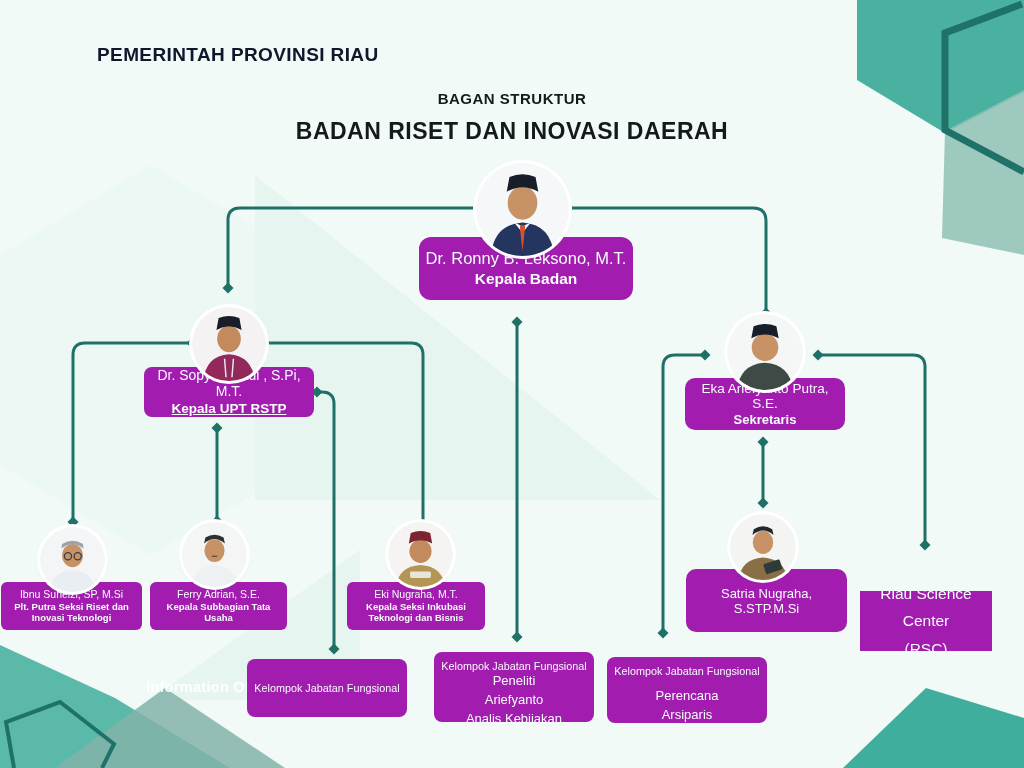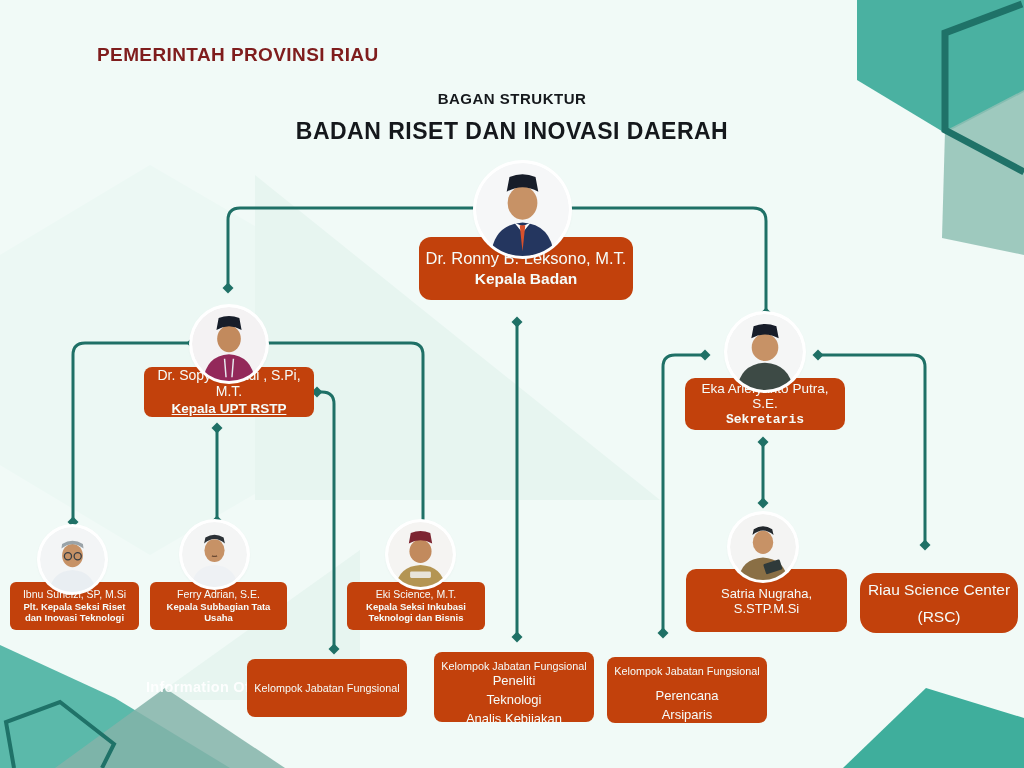--- a/index.html
+++ b/index.html
@@ -5,44 +5,44 @@
   html,body{margin:0;padding:0;background:#ffffff;}
   .stage{
     position:relative;width:1024px;height:768px;overflow:hidden;
     background:#f1faf7;font-family:"Liberation Sans",sans-serif;
   }
   svg.layer{position:absolute;left:0;top:0;pointer-events:none;}
   .bg-layer{z-index:0;}
   .conn-layer{z-index:2;}
 
   .org-header{position:absolute;left:97px;top:44px;z-index:4;
-    font-size:19px;font-weight:800;letter-spacing:.4px;color:#7f1d1d;}
+    font-size:19px;font-weight:800;letter-spacing:.4px;color:#0f172a;}
   .logo{position:absolute;left:28px;top:38px;width:54px;height:76px;z-index:4;}
 
   .titles{position:absolute;left:0;right:0;top:90px;text-align:center;z-index:4;color:#15181c;}
   .titles .t1{font-size:15px;font-weight:700;letter-spacing:.5px;}
   .titles .t2{font-size:23px;font-weight:800;letter-spacing:.5px;margin-top:11px;}
 
-  .pbox{position:absolute;background:#c2410c;border-radius:10px;color:#f5fcfa;
+  .pbox{position:absolute;background:#a21caf;border-radius:10px;color:#f5fcfa;
     text-align:center;z-index:3;box-sizing:border-box;display:flex;flex-direction:column;
     justify-content:center;align-items:center;padding:4px 6px;}
   .pname{font-weight:400;}
   .prole{font-weight:700;margin-top:2px;line-height:1.15;}
 
   .photo{position:absolute;border-radius:50%;overflow:hidden;z-index:5;background:#ffffff;
     box-shadow:0 0 0 3px #ffffff,0 1px 4px rgba(20,60,55,.18);}
   .photo svg{display:block;width:100%;height:100%;}
 
   .watermark{position:absolute;left:146px;top:679px;z-index:1;
     color:rgba(255,255,255,.9);font-weight:700;font-size:14.5px;letter-spacing:.3px;}
 
   
   .n-kb .pname{font-size:16.5px;} .n-kb .prole{font-size:15.5px;}
   .n-upt .pname{font-size:14px;}  .n-upt .prole{font-size:13.5px;text-decoration:underline;}
-  .n-sek .pname{font-size:13.5px;}.n-sek .prole{font-size:13px;font-family:Liberation Mono, monospace;}
+  .n-sek .pname{font-size:13.5px;}.n-sek .prole{font-size:13px;}
   .n-sm .pname{font-size:10.5px;} .n-sm .prole{font-size:9.5px;}
   .n-satria .pname{font-size:13px;} .n-satria .prole{font-size:12.5px;}
   .n-rsc{font-size:15.5px;line-height:1.75;font-weight:400;}
   .kjf-title{font-size:10.8px;font-weight:400;}
   .kjf-item{font-size:13px;font-weight:400;line-height:1.45;}
   .kjf-items-gap{margin-top:10px;}
 </style>
 </head>
 <body>
 
@@ -146,23 +146,23 @@
   </div>
   <div class="photo" style="left:727px;top:314px;width:76px;height:76px;">
     <svg viewBox="0 0 100 100">
       <circle cx="50" cy="50" r="50" fill="#f5f6f6"></circle>
       <path d="M13 100 Q17 66 50 64 Q83 66 87 100 Z" fill="#3d4a45"></path>
       <ellipse cx="50" cy="44" rx="17.5" ry="18" fill="#c79266"></ellipse>
       <path d="M32 32 Q50 22 68 32 L65 16 Q50 10 35 16 Z" fill="#171d29"></path>
     </svg>
   </div>
 
-  <div class="pbox n-sm" style="left:10px;top:582px;width:129px;height:48px;border-radius:6px;">
+  <div class="pbox n-sm" style="left:1px;top:582px;width:141px;height:48px;border-radius:6px;">
     <div class="pname">Ibnu Suhelzi, SP, M.Si</div>
-    <div class="prole">Plt. Kepala Seksi Riset dan Inovasi Teknologi</div>
+    <div class="prole">Plt. Putra Seksi Riset dan Inovasi Teknologi</div>
   </div>
   <div class="photo" style="left:40px;top:527px;width:65px;height:65px;">
     <svg viewBox="0 0 100 100">
       <circle cx="50" cy="50" r="50" fill="#f3f5f6"></circle>
       <path d="M14 100 Q18 68 50 66 Q82 68 86 100 Z" fill="#e9eef2"></path>
       <ellipse cx="50" cy="44" rx="16" ry="18" fill="#c79266"></ellipse>
       <path d="M33 33 Q50 20 67 33 L66 26 Q50 16 34 26 Z" fill="#9aa3a8"></path>
       <circle cx="43" cy="45" r="5.5" fill="none" stroke="#3a3f44" stroke-width="2"></circle>
       <circle cx="58" cy="45" r="5.5" fill="none" stroke="#3a3f44" stroke-width="2"></circle>
     </svg>
@@ -176,21 +176,21 @@
     <svg viewBox="0 0 100 100">
       <circle cx="50" cy="50" r="50" fill="#f4f5f5"></circle>
       <path d="M14 100 Q18 68 50 66 Q82 68 86 100 Z" fill="#eef1f4"></path>
       <ellipse cx="50" cy="44" rx="15.5" ry="17.5" fill="#c79266"></ellipse>
       <path d="M34 33 Q50 19 66 33 L64 24 Q50 15 36 24 Z" fill="#2c3136"></path>
       <path d="M46 52 Q50 54 54 52" stroke="#6b4a33" stroke-width="2" fill="none"></path>
     </svg>
   </div>
 
   <div class="pbox n-sm" style="left:347px;top:582px;width:138px;height:48px;border-radius:6px;">
-    <div class="pname">Eki Science, M.T.</div>
+    <div class="pname">Eki Nugraha, M.T.</div>
     <div class="prole">Kepala Seksi Inkubasi Teknologi dan Bisnis</div>
   </div>
   <div class="photo" style="left:388px;top:522px;width:65px;height:65px;">
     <svg viewBox="0 0 100 100">
       <circle cx="50" cy="50" r="50" fill="#f5f4f2"></circle>
       <path d="M12 100 Q16 68 50 66 Q84 68 88 100 Z" fill="#b49553"></path>
       <ellipse cx="50" cy="45" rx="17" ry="18" fill="#c28a5d"></ellipse>
       <path d="M32 33 Q50 23 68 33 L65 17 Q50 11 35 17 Z" fill="#7c2531"></path>
       <rect x="34" y="76" width="32" height="10" rx="2" fill="#e8e4da"></rect>
     </svg>
@@ -202,33 +202,33 @@
   <div class="photo" style="left:730px;top:514px;width:66px;height:66px;">
     <svg viewBox="0 0 100 100">
       <circle cx="50" cy="50" r="50" fill="#f4f4f3"></circle>
       <path d="M13 100 Q17 68 50 66 Q83 68 87 100 Z" fill="#8a6f45"></path>
       <ellipse cx="50" cy="43" rx="15.5" ry="17.5" fill="#c79266"></ellipse>
       <path d="M34 32 Q50 18 66 32 L64 23 Q50 14 36 23 Z" fill="#23282d"></path>
       <rect x="52" y="72" width="26" height="16" rx="2" fill="#2f3a3a" transform="rotate(-18 65 80)"></rect>
     </svg>
   </div>
 
-  <div class="pbox n-rsc" style="left:860px;top:573px;width:158px;height:60px;border-radius:16px;">
+  <div class="pbox n-rsc" style="left:860px;top:591px;width:132px;height:60px;border-radius:0;">
     <div>Riau Science Center</div>
     <div>(RSC)</div>
   </div>
 
   <div class="pbox" style="left:247px;top:659px;width:160px;height:58px;border-radius:8px;">
     <div class="kjf-title">Kelompok Jabatan Fungsional</div>
   </div>
 
   <div class="pbox" style="left:434px;top:652px;width:160px;height:70px;border-radius:8px;justify-content:flex-start;padding-top:8px;">
     <div class="kjf-title">Kelompok Jabatan Fungsional</div>
     <div class="kjf-item">Peneliti</div>
-    <div class="kjf-item">Teknologi</div>
+    <div class="kjf-item">Ariefyanto</div>
     <div class="kjf-item">Analis Kebijakan</div>
   </div>
 
   <div class="pbox" style="left:607px;top:657px;width:160px;height:66px;border-radius:8px;justify-content:flex-start;padding-top:8px;">
     <div class="kjf-title">Kelompok Jabatan Fungsional</div>
     <div class="kjf-item kjf-items-gap">Perencana</div>
     <div class="kjf-item">Arsiparis</div>
   </div>
 
 </div>

